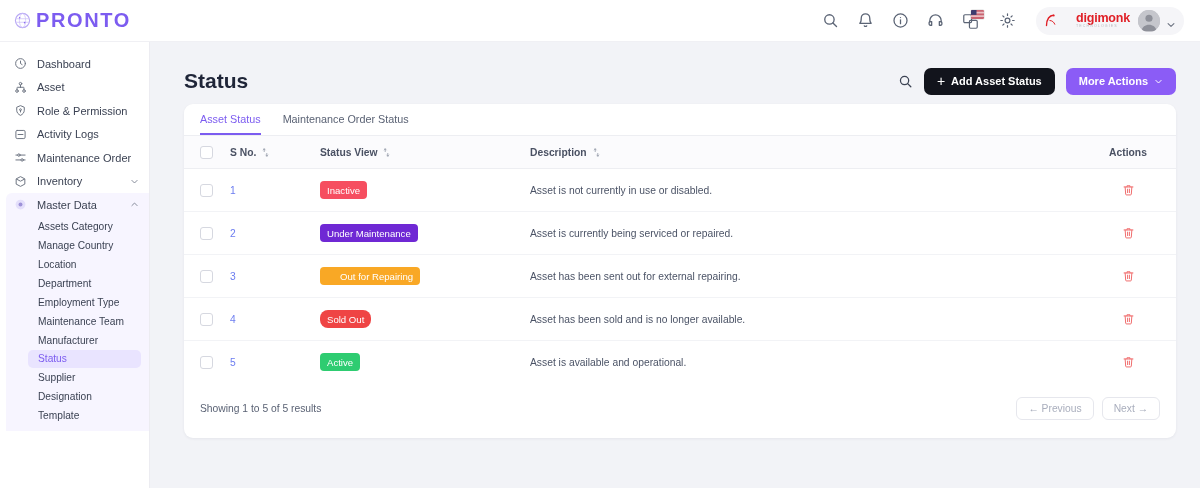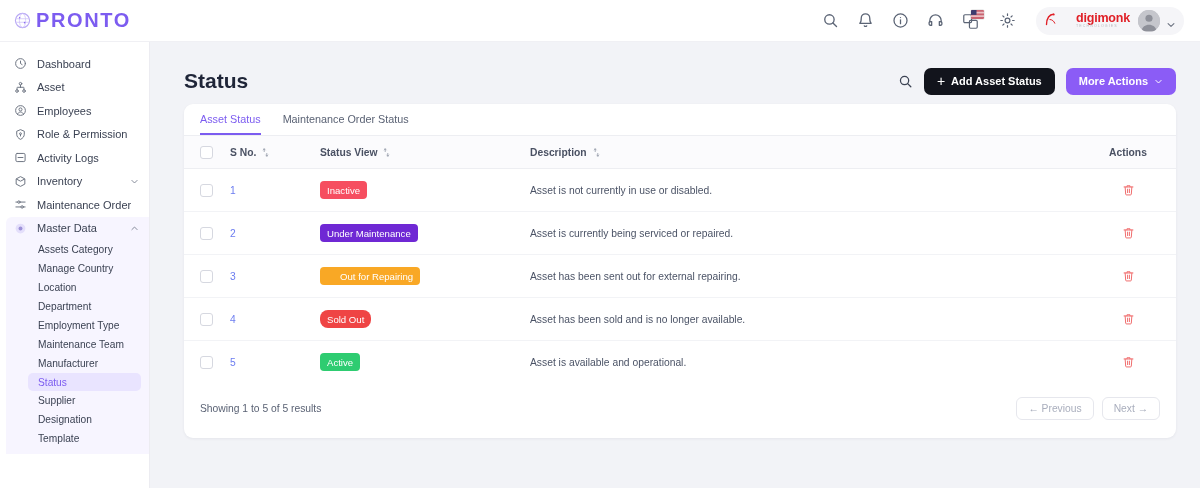--- a/index.html
+++ b/index.html
@@ -41,21 +41,21 @@
     position: absolute; right: -3px; top: -2px;
     width: 13px; height: 9px; border-radius: 1px; overflow: hidden;
     box-shadow: 0 0 0 0.5px rgba(0,0,0,.15);
   }
   .profile-pill {
     display: flex; align-items: center; gap: 6px;
     background: #f5f5f8; border-radius: 18px;
     padding: 3px 8px 3px 8px;
     margin-left: 2px; margin-right: 6px;
   }
-  .dm-logo { display: flex; align-items: flex-start; gap: 17px; }
+  .dm-logo { display: flex; align-items: center; gap: 17px; }
   .dm-swoosh { width: 15px; height: 15px; display:block; }
   .dm-words { display: flex; flex-direction: column; line-height: 1; }
   .dm-name { font-size: 12.5px; font-weight: 700; color: #e01f26; letter-spacing: -0.2px; }
   .dm-sub { font-size: 3.6px; letter-spacing: 1.1px; color: #b9b9bd; margin-top: 1px; }
   .avatar {
     width: 22px; height: 22px; border-radius: 50%;
     background: #bdbdc4; display:block; overflow:hidden;
     margin-left: 2px;
   }
   .caret { color: #6b7280; width: 10px; height: 10px; display:block; }
@@ -327,70 +327,60 @@
             <circle cx="12" cy="5" r="2.4"></circle>
               <circle cx="5.5" cy="18.5" r="2.4"></circle>
               <circle cx="18.5" cy="18.5" r="2.4"></circle>
             <path d="M12 7.4v4.2M12 11.6H6.6a1 1 0 00-1 1v3.5M12 11.6h5.4a1 1 0 011 1v3.5"></path>
           </svg>
         </span>
         <span class="nav-label">Asset</span>
       </div>
       <div class="nav-item">
         <span class="nav-ico">
-          <svg viewBox="0 0 24 24" fill="none" stroke="currentColor" stroke-width="1.8">
-            <circle cx="12" cy="12" r="9"></circle>
-              <circle cx="12" cy="10" r="2.8"></circle>
-            <path d="M6.5 19.2c1-3 3-4.4 5.5-4.4s4.5 1.4 5.5 4.4" stroke-linecap="round"></path>
-          </svg>
-        </span>
-        <span class="nav-label">Employees</span>
-      </div>
-      <div class="nav-item">
-        <span class="nav-ico">
           <svg viewBox="0 0 24 24" fill="none" stroke="currentColor" stroke-width="1.8" stroke-linejoin="round">
             <path d="M12 3l7 3v5.5c0 4.2-2.9 7.7-7 9.5-4.1-1.8-7-5.3-7-9.5V6z"></path>
             <circle cx="12" cy="10.5" r="1.7"></circle>
               <path d="M12 12.2v2.6" stroke-linecap="round"></path>
           </svg>
         </span>
         <span class="nav-label">Role &amp; Permission</span>
       </div>
       <div class="nav-item">
         <span class="nav-ico">
           <svg viewBox="0 0 24 24" fill="none" stroke="currentColor" stroke-width="1.8" stroke-linecap="round">
             <rect x="3.5" y="4.5" width="17" height="15" rx="2.4"></rect>
               <path d="M7.5 12h9"></path>
           </svg>
         </span>
         <span class="nav-label">Activity Logs</span>
       </div>
       <div class="nav-item">
         <span class="nav-ico">
+          <svg viewBox="0 0 24 24" fill="none" stroke="currentColor" stroke-width="1.8" stroke-linecap="round">
+            <path d="M3.5 7.5h17M3.5 16.5h17"></path>
+            <circle cx="9" cy="7.5" r="2.2" fill="#fff"></circle>
+              <circle cx="15" cy="16.5" r="2.2" fill="#fff"></circle>
+          </svg>
+        </span>
+        <span class="nav-label">Maintenance Order</span>
+      </div>
+      <div class="nav-item">
+        <span class="nav-ico">
           <svg viewBox="0 0 24 24" fill="none" stroke="currentColor" stroke-width="1.8" stroke-linejoin="round">
             <path d="M12 3l8 4.2v9.6L12 21l-8-4.2V7.2z"></path>
               <path d="M4.3 7.4L12 11.4l7.7-4"></path>
           </svg>
         </span>
         <span class="nav-label">Inventory</span>
         <span class="nav-chev">
           <svg viewBox="0 0 24 24" fill="none" stroke="currentColor" stroke-width="2.4" stroke-linecap="round" stroke-linejoin="round">
             <path d="M5 9l7 7 7-7"></path>
           </svg>
         </span>
-      </div>
-      <div class="nav-item">
-        <span class="nav-ico">
-          <svg viewBox="0 0 24 24" fill="none" stroke="currentColor" stroke-width="1.8" stroke-linecap="round">
-            <path d="M3.5 7.5h17M3.5 16.5h17"></path>
-            <circle cx="9" cy="7.5" r="2.2" fill="#fff"></circle>
-              <circle cx="15" cy="16.5" r="2.2" fill="#fff"></circle>
-          </svg>
-        </span>
-        <span class="nav-label">Maintenance Order</span>
       </div>
     </div>
 
     <div class="group-open">
       <div class="nav-item">
         <span class="nav-ico">
           <svg viewBox="0 0 24 24" fill="none">
             <circle cx="12" cy="12" r="9" fill="#e4dffb"></circle>
             <circle cx="12" cy="12" r="3.6" fill="#9e92d8"></circle>
           </svg>

